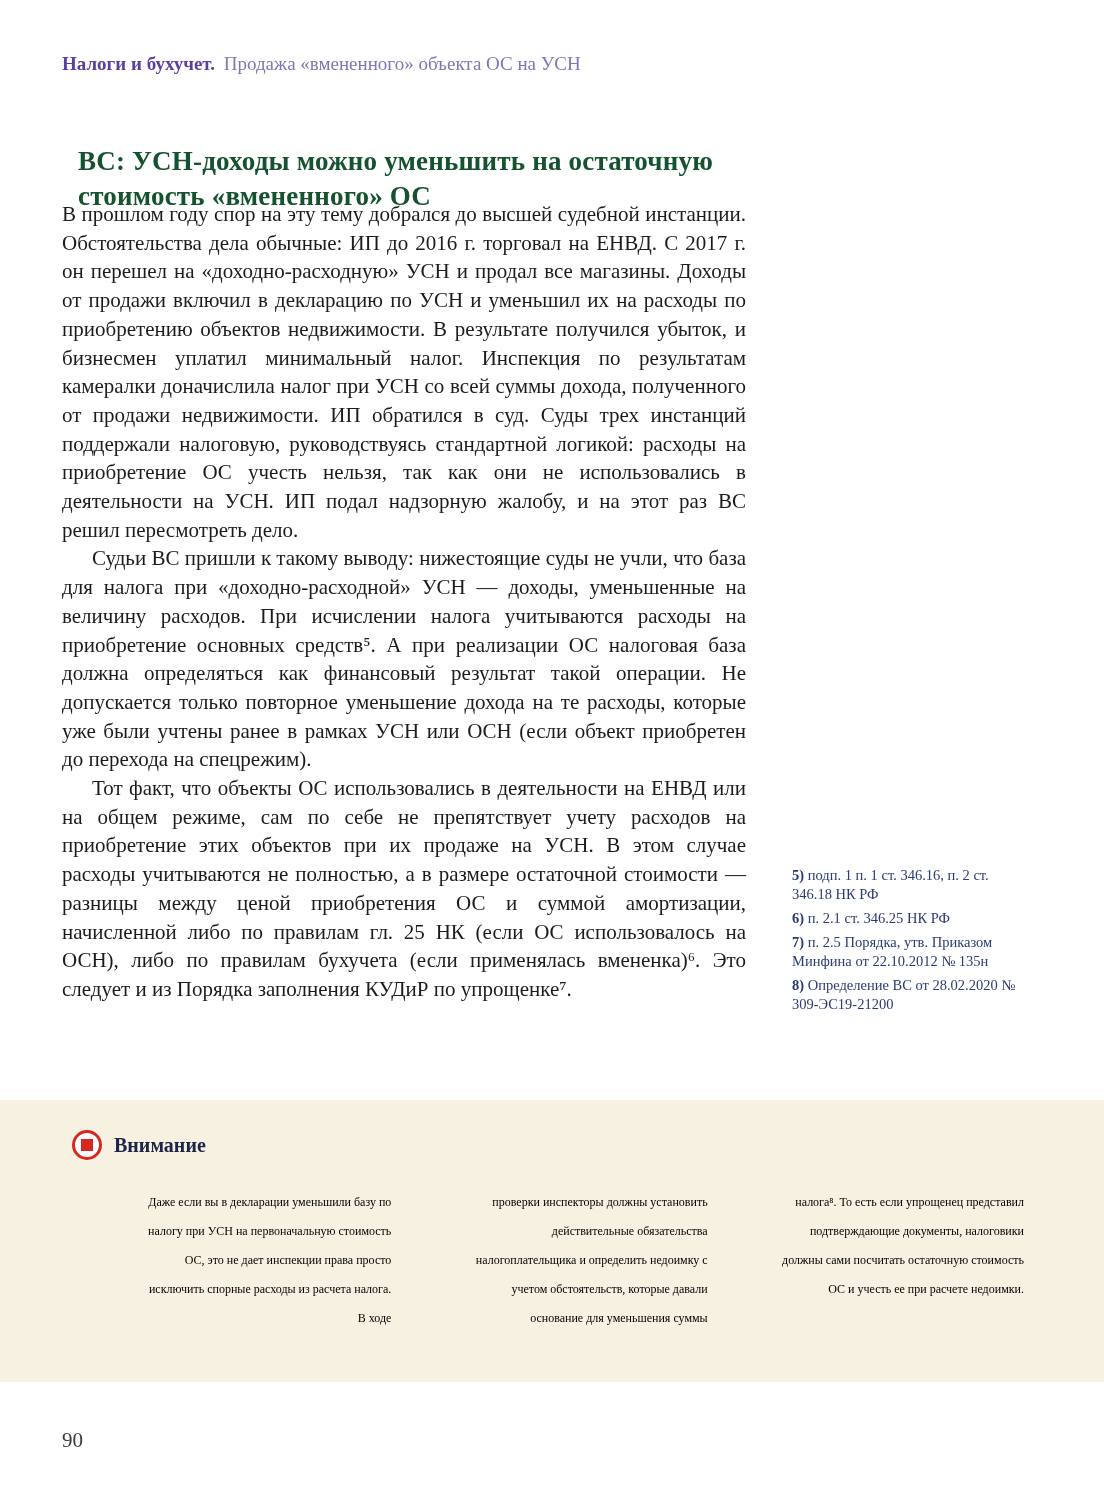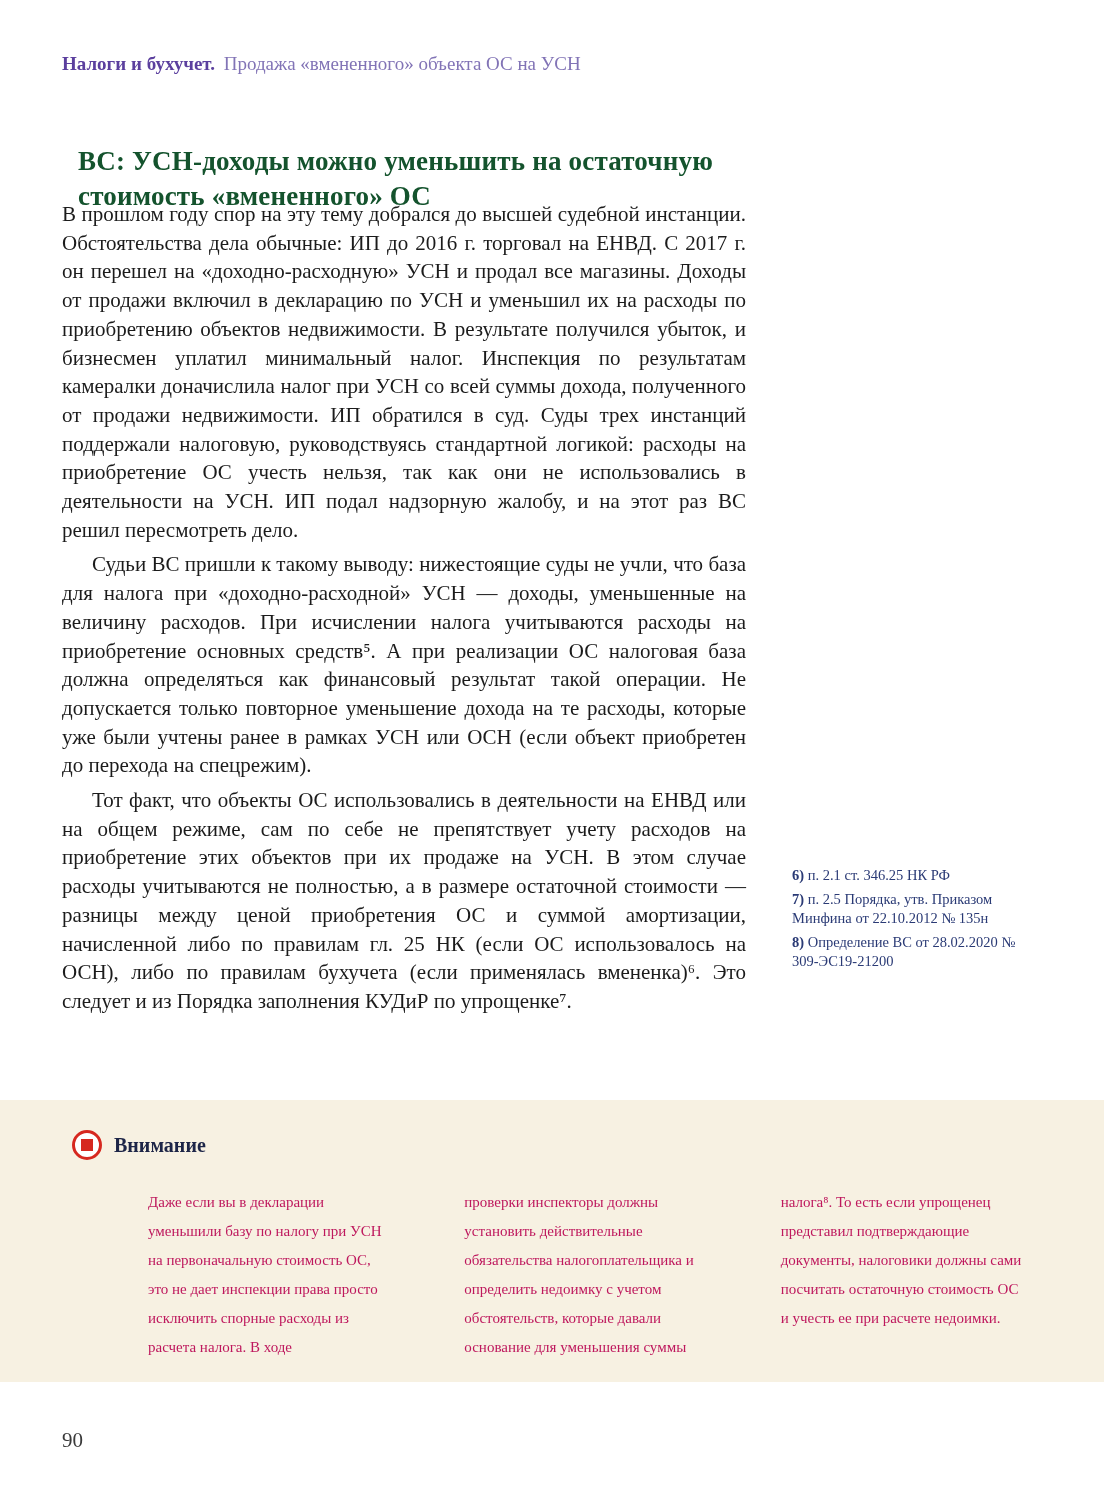--- a/index.html
+++ b/index.html
@@ -55,21 +55,21 @@
     position: absolute;
     left: 62px;
     top: 200px;
     width: 684px;
     font-size: 21px;
     line-height: 28.7px;
     color: #1b1b1b;
     text-align: justify;
   }
   .body-col p { margin: 0; }
-  .body-col p.indent { text-indent: 30px; margin-top: 6px; }
+  .body-col p.indent { text-indent: 30px; }
 
   
   .footnotes {
     position: absolute;
     left: 792px;
     top: 866px;
     width: 228px;
     font-size: 14.5px;
     line-height: 19px;
     color: #2a3a75;
@@ -80,20 +80,21 @@
   .fn-num { font-weight: 700; }
 
   
   .attention {
     position: absolute;
     left: 0;
     top: 1100px;
     width: 1104px;
     height: 282px;
     background: #f7f1e2;
+    text-align: right;
   }
   .att-head {
     position: absolute;
     left: 72px;
     top: 30px;
     display: flex;
     align-items: center;
   }
   .att-icon {
     display: inline-flex;
@@ -120,23 +121,23 @@
   .att-cols {
     position: absolute;
     left: 114px;
     top: 88px;
     width: 910px;
     display: flex;
     gap: 39px;
   }
   .att-col {
     width: 268px;
-    font-size: 15px;
+    font-size: 12px;
     line-height: 29px;
-    color: #be185d;
+    color: #000000;
     margin-left: 34px;
   }
 
   
   .page-number {
     position: absolute;
     left: 62px;
     top: 1428px;
     font-size: 21px;
     color: #3a3a3a;
@@ -154,20 +155,21 @@
 
   <h1 class="title">ВС: УСН-доходы можно уменьшить на остаточную стоимость «вмененного» ОС</h1>
 
   <div class="body-col">
     <p>В прошлом году спор на эту тему добрался до высшей судебной инстанции. Обстоятельства дела обычные: ИП до 2016 г. торговал на ЕНВД. С 2017 г. он перешел на «доходно-расходную» УСН и продал все магазины. Доходы от продажи включил в декларацию по УСН и уменьшил их на расходы по приобретению объектов недвижимости. В результате получился убыток, и бизнесмен уплатил минимальный налог. Инспекция по результатам камералки доначислила налог при УСН со всей суммы дохода, полученного от продажи недвижимости. ИП обратился в суд. Суды трех инстанций поддержали налоговую, руководствуясь стандартной логикой: расходы на приобретение ОС учесть нельзя, так как они не использовались в деятельности на УСН. ИП подал надзорную жалобу, и на этот раз ВС решил пересмотреть дело.</p>
     <p class="indent">Судьи ВС пришли к такому выводу: нижестоящие суды не учли, что база для налога при «доходно-расходной» УСН — доходы, уменьшенные на величину расходов. При исчислении налога учитываются расходы на приобретение основных средств⁵. А при реализации ОС налоговая база должна определяться как финансовый результат такой операции. Не допускается только повторное уменьшение дохода на те расходы, которые уже были учтены ранее в рамках УСН или ОСН (если объект приобретен до перехода на спецрежим).</p>
     <p class="indent">Тот факт, что объекты ОС использовались в деятельности на ЕНВД или на общем режиме, сам по себе не препятствует учету расходов на приобретение этих объектов при их продаже на УСН. В этом случае расходы учитываются не полностью, а в размере остаточной стоимости — разницы между ценой приобретения ОС и суммой амортизации, начисленной либо по правилам гл. 25 НК (если ОС использовалось на ОСН), либо по правилам бухучета (если применялась вмененка)⁶. Это следует и из Порядка заполнения КУДиР по упрощенке⁷.</p>
   </div>
 
   <aside class="footnotes">
+    <p><span class="fn-num">5)</span> <span>подп. 1 п. 1 ст. 346.16, п. 2 ст. 346.18 НК РФ</span></p>
     <p><span class="fn-num">6)</span> <span>п. 2.1 ст. 346.25 НК РФ</span></p>
     <p><span class="fn-num">7)</span> <span>п. 2.5 Порядка, утв. Приказом Минфина от 22.10.2012 № 135н</span></p>
     <p><span class="fn-num">8)</span> <span>Определение ВС от 28.02.2020 № 309-ЭС19-21200</span></p>
   </aside>
 
   <section class="attention">
     <div class="att-head">
       <span class="att-icon">
           <span class="att-square"></span>
         </span>

